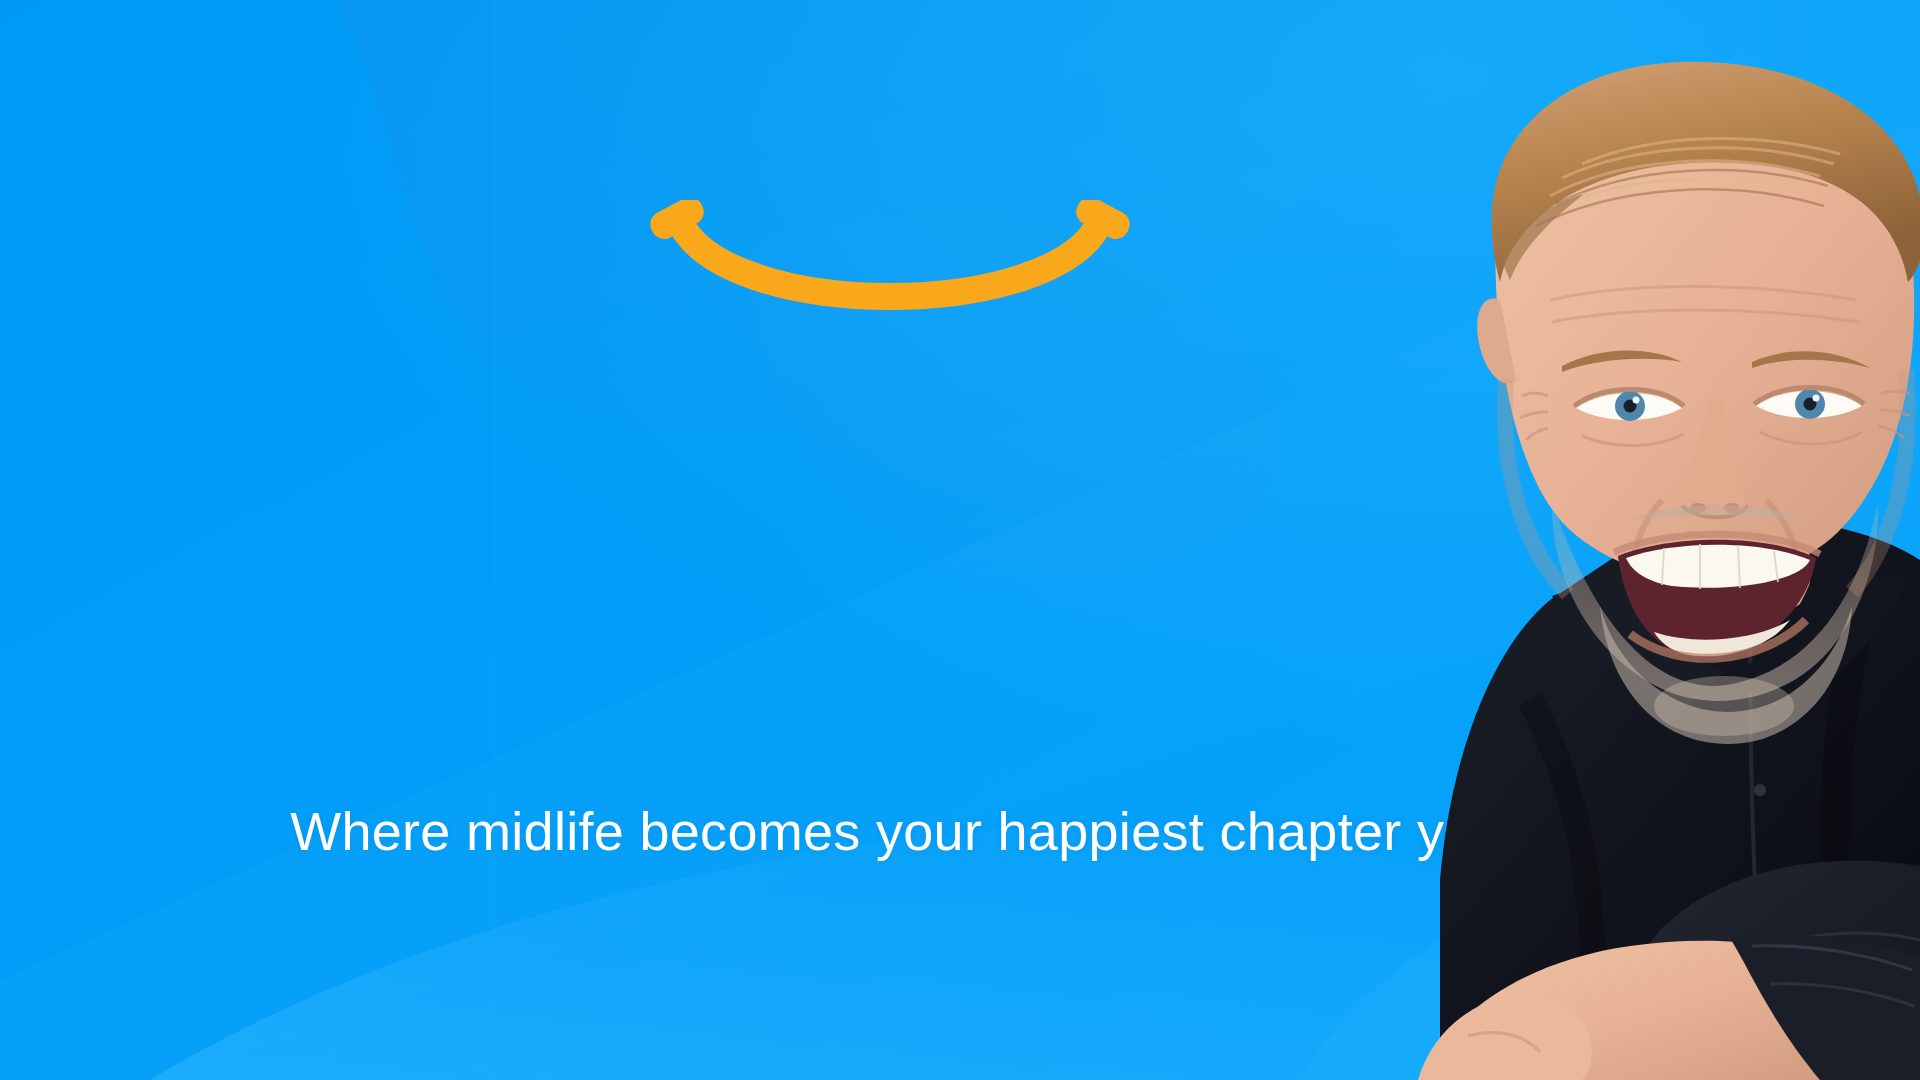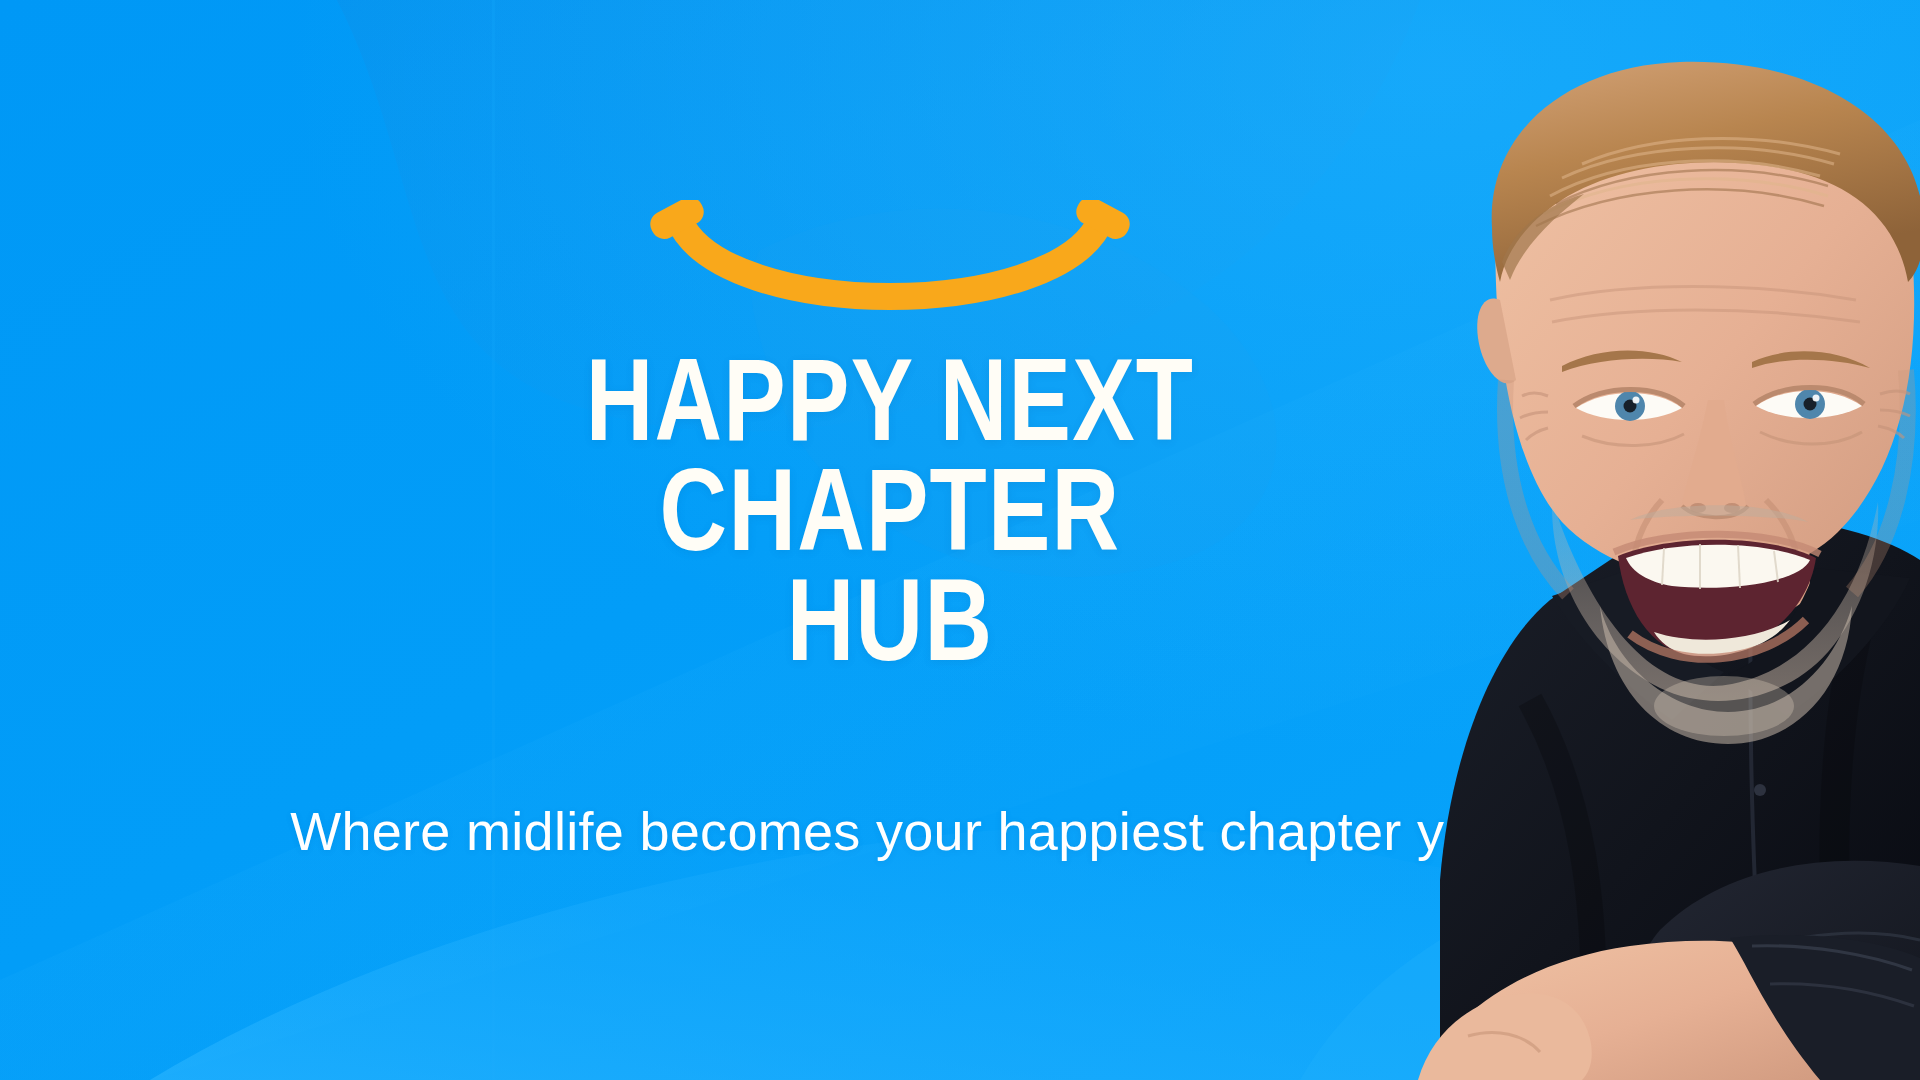--- a/index.html
+++ b/index.html
@@ -154,25 +154,20 @@
       <svg viewBox="0 0 490 115" width="490" height="115" xmlns="http://www.w3.org/2000/svg">
 
         <path d="M 34 20 C 78 122, 412 122, 456 20" fill="none" stroke="#f9a81b" stroke-width="27" stroke-linecap="round"></path>
 
         <rect x="4" y="4" width="56" height="28" rx="13" transform="rotate(-28 32 18)" fill="#f9a81b"></rect>
 
         <rect x="430" y="4" width="56" height="28" rx="13" transform="rotate(28 458 18)" fill="#f9a81b"></rect>
       </svg>
     </div>
 
-    <div class="title-block">
-      <span class="title-line">HAPPY NEXT</span>
-      <span class="title-line">CHAPTER</span>
-      <span class="title-line">HUB</span>
-    </div>
 
     <div class="subtitle">Where midlife becomes your happiest chapter yet</div>
 
   </div>
 
   <div class="portrait">
     <svg viewBox="0 0 620 1080" width="620" height="1080" preserveAspectRatio="xMaxYMin slice" xmlns="http://www.w3.org/2000/svg">
       <defs>
         <linearGradient id="skin" x1="0" y1="0" x2="1" y2="1">
           <stop offset="0%" stop-color="#f0c3a5"></stop>

